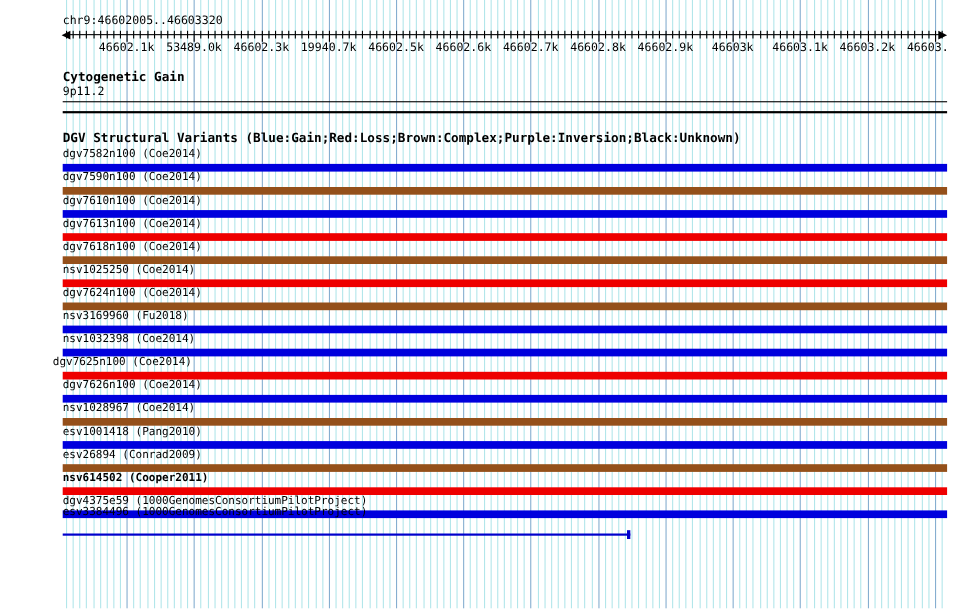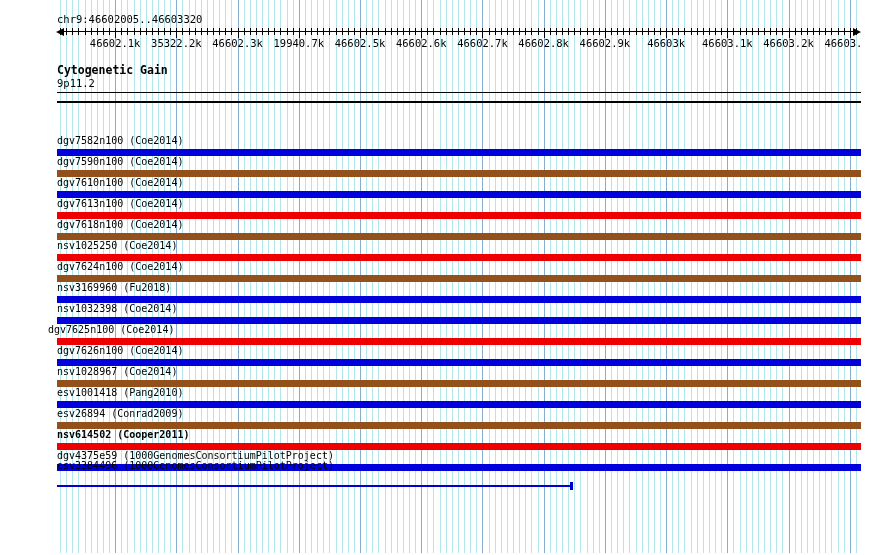--- a/index.html
+++ b/index.html
@@ -282,39 +282,40 @@
       <div style="left: 813.03px; top: 28px; width: 1px; height: 7px; background: rgb(0, 0, 0); position: absolute;"></div>
       <div style="left: 819.15px; top: 28px; width: 1px; height: 7px; background: rgb(0, 0, 0); position: absolute;"></div>
       <div style="left: 825.27px; top: 28px; width: 1px; height: 7px; background: rgb(0, 0, 0); position: absolute;"></div>
       <div style="left: 831.39px; top: 28px; width: 1px; height: 7px; background: rgb(0, 0, 0); position: absolute;"></div>
       <div style="left: 837.51px; top: 28px; width: 1px; height: 7px; background: rgb(0, 0, 0); position: absolute;"></div>
       <div style="left: 843.63px; top: 28px; width: 1px; height: 7px; background: rgb(0, 0, 0); position: absolute;"></div>
       <div style="left: 849.76px; top: 28px; width: 1px; height: 10px; background: rgb(0, 0, 0); position: absolute;"></div>
       <div style="left: 855.88px; top: 28px; width: 1px; height: 7px; background: rgb(0, 0, 0); position: absolute;"></div>
       <div style="left: 862px; top: 28px; width: 1px; height: 7px; background: rgb(0, 0, 0); position: absolute;"></div>
       <div class="txt-md" style="left: 115.16px; top: 37px; position: absolute; transform: translateX(-50%);">46602.1k</div>
-      <div class="txt-md" style="left: 176.37px; top: 37px; position: absolute; transform: translateX(-50%);">35322.2k</div>
+      <div class="txt-md" style="left: 176.37px; top: 37px; position: absolute; transform: translateX(-50%);">53489.0k</div>
       <div class="txt-md" style="left: 237.59px; top: 37px; position: absolute; transform: translateX(-50%);">46602.3k</div>
       <div class="txt-md" style="left: 298.81px; top: 37px; position: absolute; transform: translateX(-50%);">19940.7k</div>
       <div class="txt-md" style="left: 360.02px; top: 37px; position: absolute; transform: translateX(-50%);">46602.5k</div>
       <div class="txt-md" style="left: 421.24px; top: 37px; position: absolute; transform: translateX(-50%);">46602.6k</div>
       <div class="txt-md" style="left: 482.46px; top: 37px; position: absolute; transform: translateX(-50%);">46602.7k</div>
       <div class="txt-md" style="left: 543.67px; top: 37px; position: absolute; transform: translateX(-50%);">46602.8k</div>
       <div class="txt-md" style="left: 604.89px; top: 37px; position: absolute; transform: translateX(-50%);">46602.9k</div>
       <div class="txt-md" style="left: 666.11px; top: 37px; position: absolute; transform: translateX(-50%);">46603k</div>
       <div class="txt-md" style="left: 727.32px; top: 37px; position: absolute; transform: translateX(-50%);">46603.1k</div>
       <div class="txt-md" style="left: 788.54px; top: 37px; position: absolute; transform: translateX(-50%);">46603.2k</div>
       <div class="txt-md" style="left: 849.76px; top: 37px; position: absolute; transform: translateX(-50%);">46603.3k</div>
     </div>
 
   <div class="abs txt-heading" style="left:57px;top:64px;">Cytogenetic Gain</div>
   <div class="abs txt-md" style="left:57px;top:77px;">9p11.2</div>
   <div class="hline" style="left:57px;top:92px;width:805px;height:1px;"></div>
   <div class="hline" style="left:57px;top:101px;width:805px;height:2px;"></div>
 
+  <div class="abs txt-heading" style="left:57px;top:119px;">DGV Structural Variants (Blue:Gain;Red:Loss;Brown:Complex;Purple:Inversion;Black:Unknown)</div>
 
   <div id="variants">
       <div class="txt-row" style="left: 57px; top: 134px; position: absolute;">dgv7582n100 (Coe2014)</div>
       <div style="left: 57px; top: 149px; width: 805px; height: 7px; background: rgb(0, 0, 221); position: absolute;"></div>
       <div class="txt-row" style="left: 57px; top: 155px; position: absolute;">dgv7590n100 (Coe2014)</div>
       <div style="left: 57px; top: 170px; width: 805px; height: 7px; background: rgb(148, 80, 26); position: absolute;"></div>
       <div class="txt-row" style="left: 57px; top: 176px; position: absolute;">dgv7610n100 (Coe2014)</div>
       <div style="left: 57px; top: 191px; width: 805px; height: 7px; background: rgb(0, 0, 221); position: absolute;"></div>
       <div class="txt-row" style="left: 57px; top: 197px; position: absolute;">dgv7613n100 (Coe2014)</div>
       <div style="left: 57px; top: 212px; width: 805px; height: 7px; background: rgb(238, 0, 0); position: absolute;"></div>

